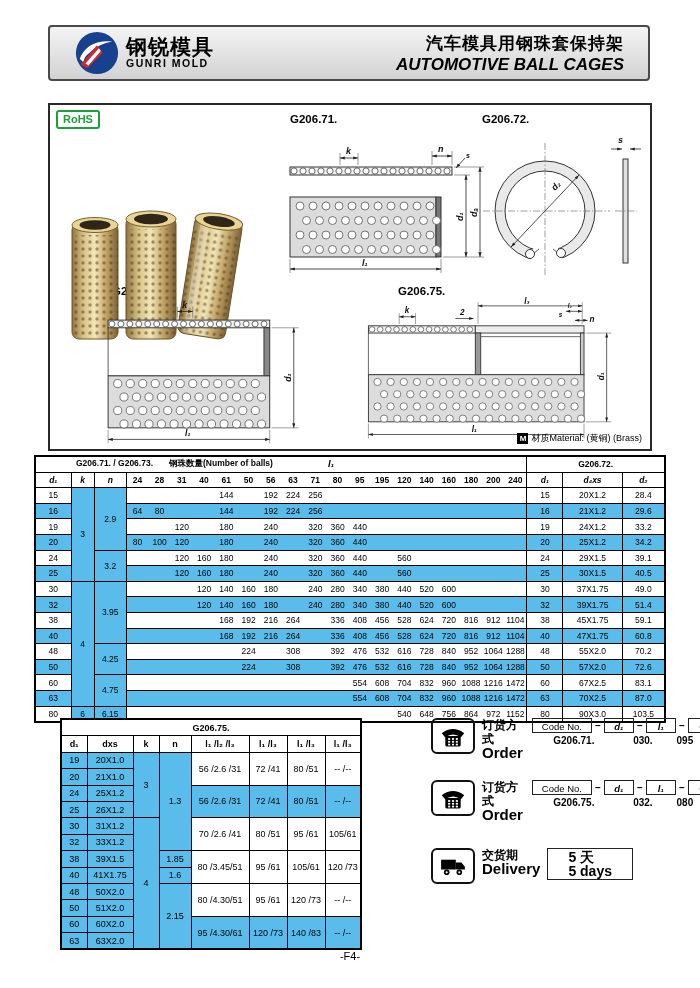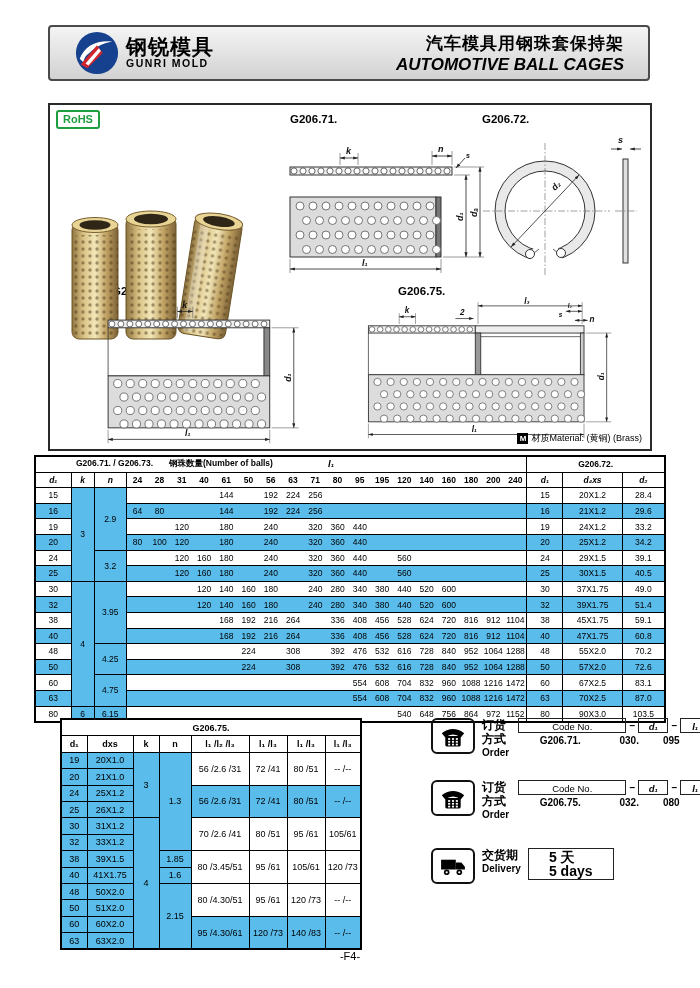--- a/index.html
+++ b/index.html
@@ -47,25 +47,25 @@
   .t75{position:absolute;left:60px;top:718px;width:300px;font-size:9px;border:2px solid #000;}
   .t75 td{border:1px solid #000;height:15.4px;text-align:center;padding:0;overflow:hidden;white-space:nowrap;}
   .t75 tr.hdr td{background:#fff;font-weight:bold;}
   .t75 td.blue{background:#5abceb;}
   .t75 td.bw{background:#fff;}
   .t75 td.bb{background:#5abceb;}
   
   .oblock{position:absolute;left:385px;width:278px;display:flex;align-items:flex-start;gap:7px;margin-left:46px;}
   .iconbox{width:40px;height:32px;border:2px solid #111;border-radius:6px;display:flex;align-items:center;justify-content:center;flex:none;}
   .olab .cn{font-size:12px;font-weight:bold;line-height:14px;}
-  .olab .en{font-size:10px;font-weight:bold;line-height:13px;}
+  .olab .en{font-size:15px;font-weight:bold;line-height:13px;}
   .odiag{margin-left:2px;}
   .brow,.vrow{display:flex;align-items:center;}
   .obox{border:1.5px solid #222;height:15px;line-height:15px;text-align:center;font-size:9.5px;box-sizing:border-box;}
-  .obox.w1{width:108px;} .obox.w2{width:30px;font-weight:bold;font-style:italic;} .obox.w3{width:44px;}
+  .obox.w1{width:60px;} .obox.w2{width:30px;font-weight:bold;font-style:italic;} .obox.w3{width:44px;}
   .dash{width:12px;text-align:center;font-size:10px;font-weight:bold;}
   .vrow span{display:inline-block;text-align:center;font-size:10px;font-weight:bold;margin-top:2px;}
   .v1{width:84px;} .vgap{width:12px;} .v2{width:30px;} .v3{width:44px;font-family:Liberation Mono, monospace;}
   .dbox{border:1.5px solid #222;padding:1px 20px;font-size:14px;line-height:14px;font-weight:bold;}
   .footer{position:absolute;left:0;top:950px;width:700px;text-align:center;font-size:11px;}
 </style>
 </head>
 <body>
 
 <div id="page">

